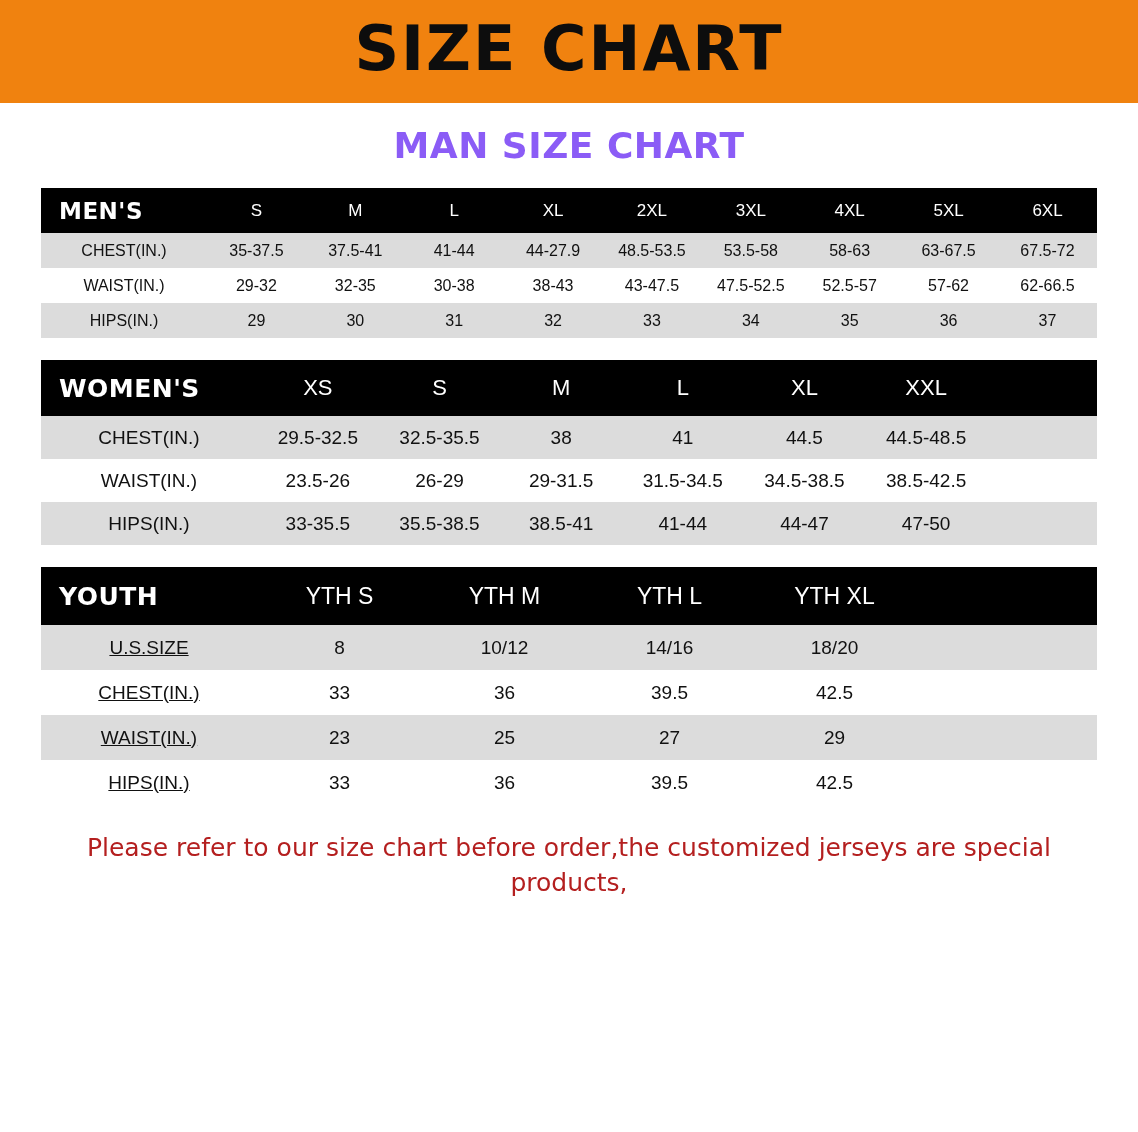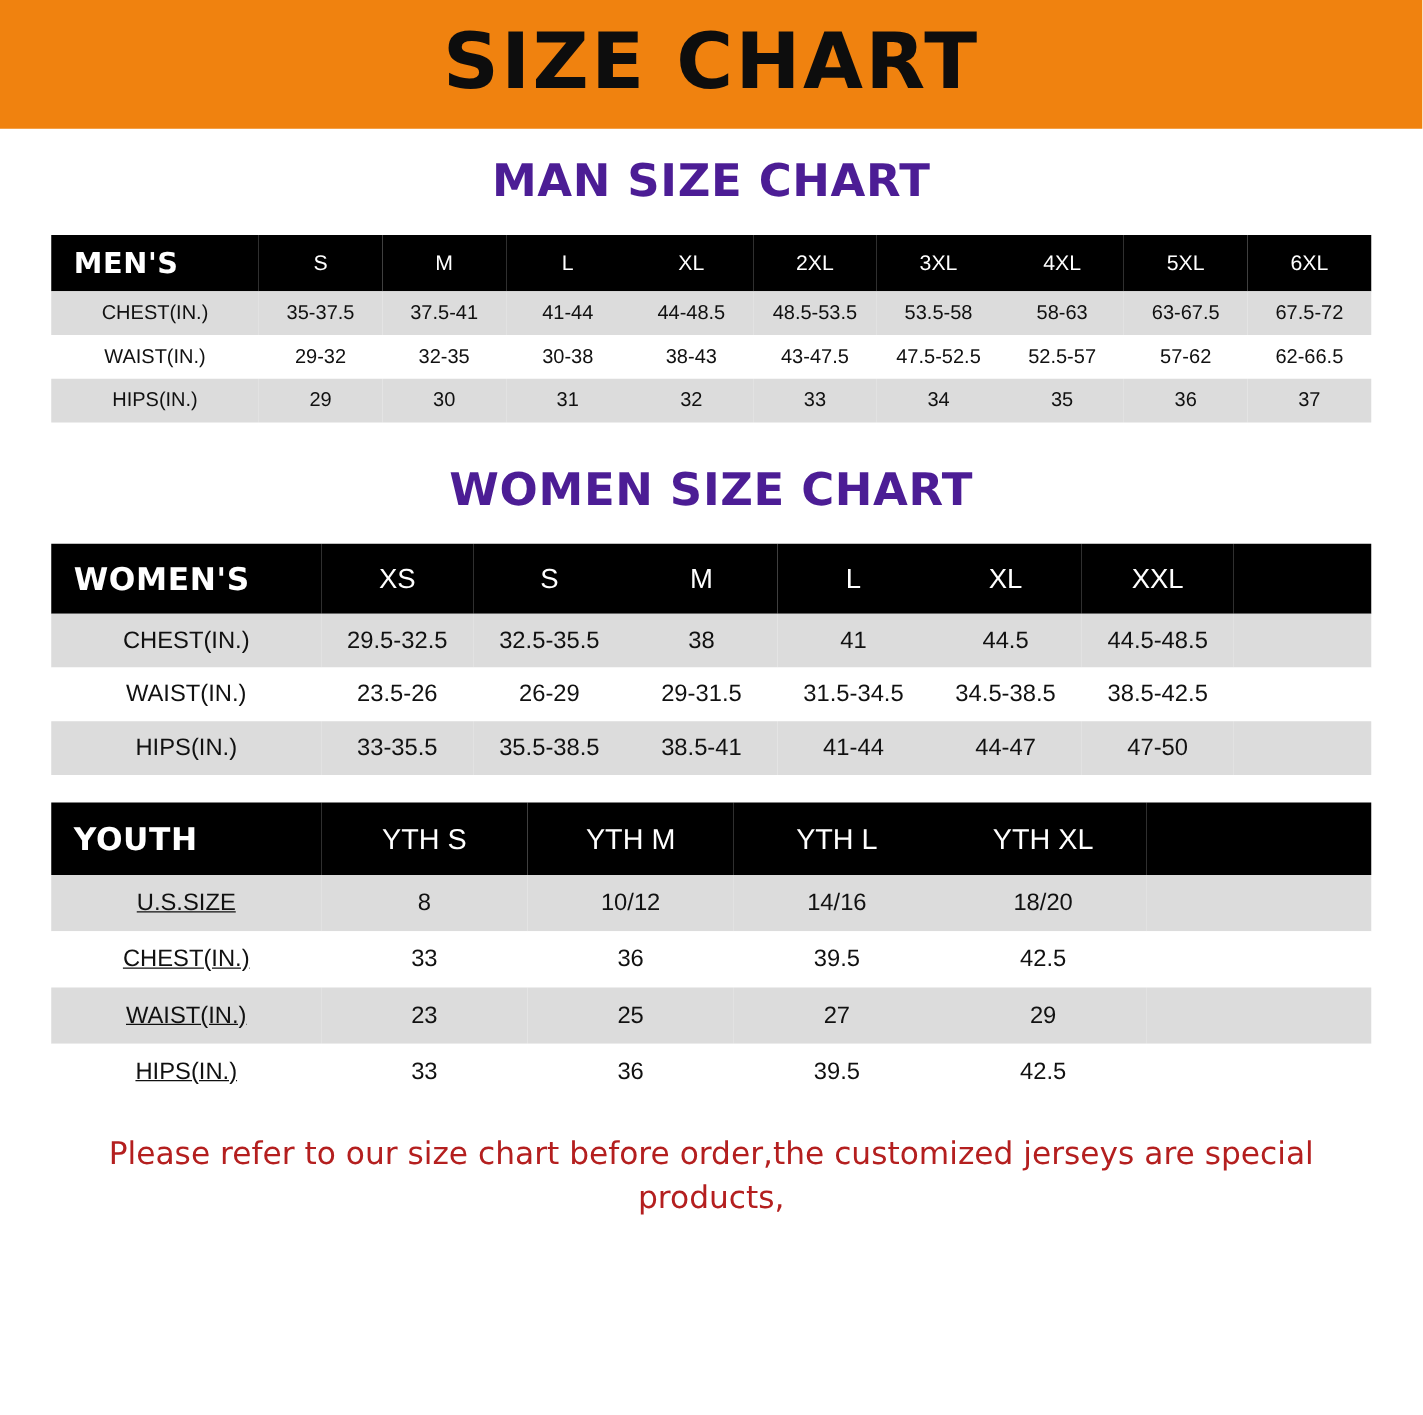--- a/index.html
+++ b/index.html
@@ -41,21 +41,21 @@
     padding-bottom: 6px;
   }
 
   
   .section-title {
     text-align: center;
     font-family: "DejaVu Sans", sans-serif;
     font-weight: bold;
     font-size: 36px;
     letter-spacing: 0.5px;
-    color: #4c1d95;
+    color: #8b5cf6;
   }
   .mt-man   { margin-top: 22px; }
   .mt-women { margin-top: 34px; }
   .mt-youth { margin-top: 40px; }
 
   
   .table-wrap {
     width: 1056px;
     margin: 0 auto;
   }
@@ -149,21 +149,21 @@
           <th>5XL</th>
           <th>6XL</th>
         </tr>
       </thead>
       <tbody>
         <tr class="band-grey">
           <td class="rowlabel">CHEST(IN.)</td>
           <td>35-37.5</td>
           <td>37.5-41</td>
           <td>41-44</td>
-          <td>44-48.5</td>
+          <td>44-27.9</td>
           <td>48.5-53.5</td>
           <td>53.5-58</td>
           <td>58-63</td>
           <td>63-67.5</td>
           <td>67.5-72</td>
         </tr>
         <tr class="band-white">
           <td class="rowlabel">WAIST(IN.)</td>
           <td>29-32</td>
           <td>32-35</td>
@@ -184,21 +184,20 @@
           <td>33</td>
           <td>34</td>
           <td>35</td>
           <td>36</td>
           <td>37</td>
         </tr>
       </tbody>
     </table>
   </div>
 
-  <div class="section-title mt-women">WOMEN SIZE CHART</div>
   <div class="table-wrap women-wrap">
     <table class="women-table">
       <thead>
         <tr>
           <th class="rowhead" style="width:216px">WOMEN'S</th>
           <th>XS</th>
           <th>S</th>
           <th>M</th>
           <th>L</th>
           <th>XL</th>

